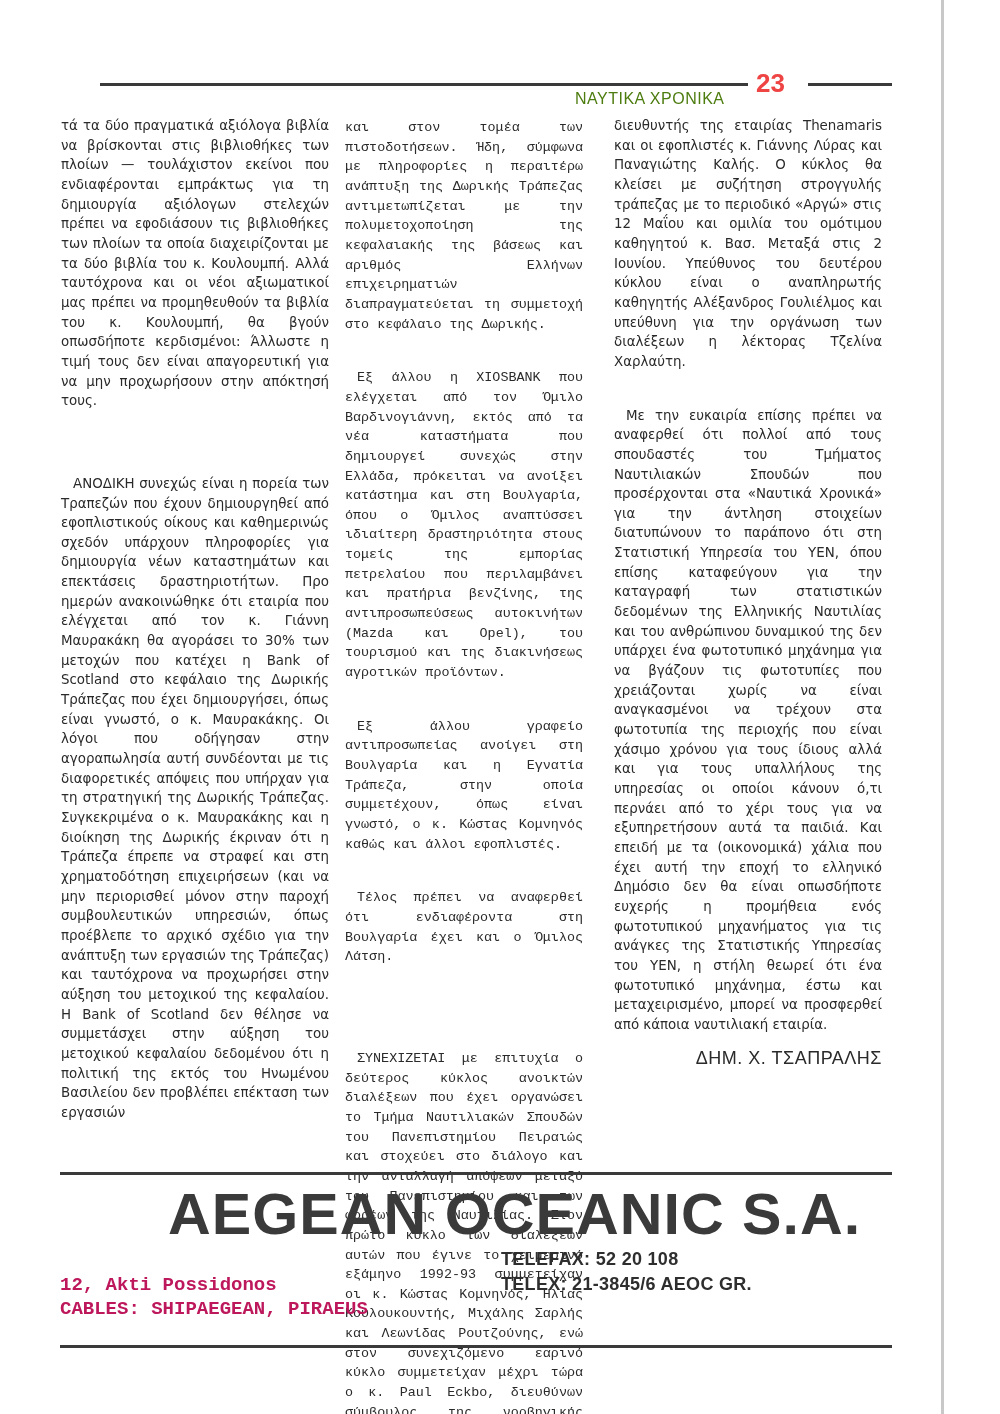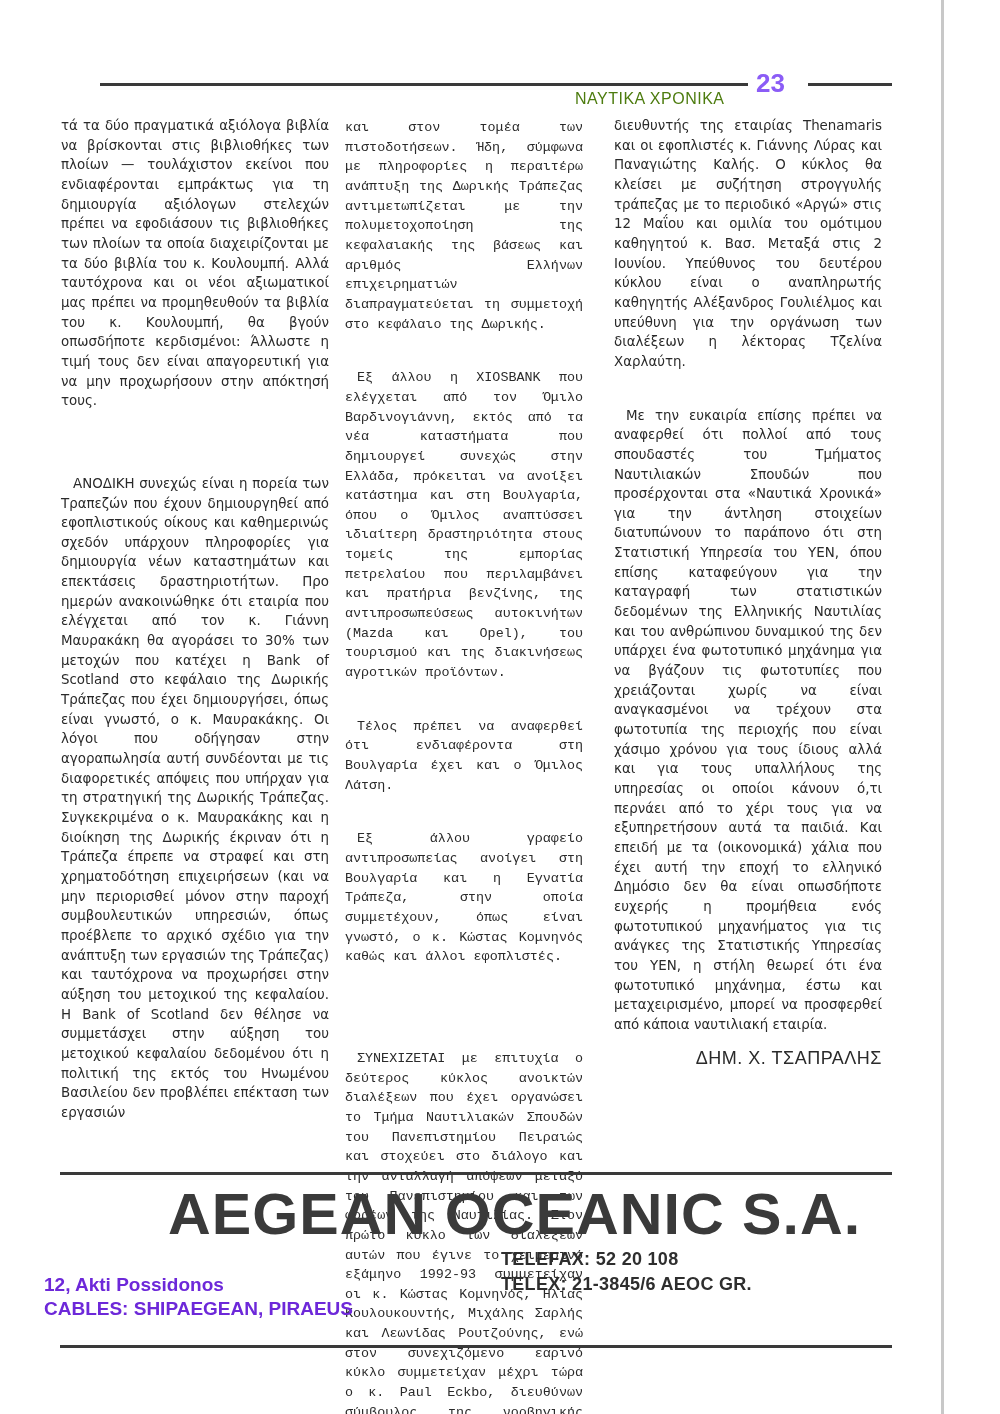--- a/index.html
+++ b/index.html
@@ -1,35 +1,35 @@
 <!DOCTYPE html>
 <html><head>
 <meta charset="utf-8">
 <style>
   html, body { margin: 0; padding: 0; background: #ffffff; }
   body { width: 1000px; height: 1414px; position: relative; overflow: hidden; font-family: "DejaVu Sans", sans-serif; color: #2a2a2a; }
   .page-edge { position: absolute; left: 941px; top: 0; width: 3px; height: 1414px; background: #c8c8c8; }
   .hdr-rule-left { position: absolute; left: 100px; top: 83px; width: 648px; height: 3px; background: #3a3a3a; }
   .hdr-rule-right { position: absolute; left: 808px; top: 83px; width: 84px; height: 3px; background: #3a3a3a; }
   .hdr-title { position: absolute; left: 575px; top: 90px; font-family: "Liberation Sans", sans-serif; font-size: 16px; letter-spacing: 0.5px; color: #4d7c0f; }
-  .hdr-page { position: absolute; left: 756px; top: 68px; font-family: "Liberation Sans", sans-serif; font-weight: bold; font-size: 26px; color: #8b5cf6; }
+  .hdr-page { position: absolute; left: 756px; top: 68px; font-family: "Liberation Sans", sans-serif; font-weight: bold; font-size: 26px; color: #ef4444; }
 
   .col { position: absolute; top: 116px; font-size: 13.4px; line-height: 19.65px; text-align: justify; color: #2a2a2a; }
   .col1 { left: 61px; width: 268px; }
   .col2 { left: 345px; width: 238px; top: 118px; font-family: Liberation Mono, monospace; }
   .col3 { left: 614px; width: 268px; }
   .col p { margin: 0; text-indent: 0; }
   .col p.ind { text-indent: 12px; margin-top: 34px; }
   .gap { height: 29px; }
   .gap2 { height: 48px; }
   .signature { text-align: right; font-family: "Liberation Sans", sans-serif; font-weight: normal; font-size: 18px; margin-top: 14px; letter-spacing: 0.5px; }
 
   .mid-rule-top { position: absolute; left: 60px; top: 1172px; width: 832px; height: 3px; background: #3a3a3a; }
   .ad-name { position: absolute; left: 168px; top: 1180px; font-family: "Liberation Sans", sans-serif; font-weight: bold; font-size: 58px; color: #3a3a3a; letter-spacing: 1px; transform: scaleX(1.02); transform-origin: left; }
-  .ad-left { position: absolute; left: 44px; top: 1273px; font-family: Liberation Sans, sans-serif; font-weight: bold; font-size: 19px; line-height: 24px; color: #6d28d9; }
+  .ad-left { position: absolute; left: 60px; top: 1273px; font-family: Liberation Mono, monospace; font-weight: bold; font-size: 19px; line-height: 24px; color: #be185d; }
   .ad-right { position: absolute; left: 501px; top: 1247px; font-family: "Liberation Sans", sans-serif; font-weight: bold; font-size: 18px; line-height: 25px; color: #2e2e2e; letter-spacing: 0.3px; }
   .bottom-rule { position: absolute; left: 60px; top: 1345px; width: 832px; height: 3px; background: #3a3a3a; }
 </style>
 </head>
 <body>
 
 <div class="page-edge"></div>
 
 <div>
   <div class="hdr-rule-left"></div>
@@ -40,22 +40,22 @@
 
 <div class="col col1">
   <p>τά τα δύο πραγματικά αξιόλογα βιβλία να βρίσκονται στις βιβλιοθήκες των πλοίων — τουλάχιστον εκείνοι που ενδιαφέρονται εμπράκτως για τη δημιουργία αξιόλογων στελεχών πρέπει να εφοδιάσουν τις βιβλιοθήκες των πλοίων τα οποία διαχειρίζονται με τα δύο βιβλία του κ. Κουλουμπή. Αλλά ταυτόχρονα και οι νέοι αξιωματικοί μας πρέπει να προμηθευθούν τα βιβλία του κ. Κουλουμπή, θα βγούν οπωσδήποτε κερδισμένοι: Άλλωστε η τιμή τους δεν είναι απαγορευτική για να μην προχωρήσουν στην απόκτησή τους.</p>
   <div class="gap"></div>
   <p class="ind">ΑΝΟΔΙΚΗ συνεχώς είναι η πορεία των Τραπεζών που έχουν δημιουργηθεί από εφοπλιστικούς οίκους και καθημερινώς σχεδόν υπάρχουν πληροφορίες για δημιουργία νέων καταστημάτων και επεκτάσεις δραστηριοτήτων. Προ ημερών ανακοινώθηκε ότι εταιρία που ελέγχεται από τον κ. Γιάννη Μαυρακάκη θα αγοράσει το 30% των μετοχών που κατέχει η Bank of Scotland στο κεφάλαιο της Δωρικής Τράπεζας που έχει δημιουργήσει, όπως είναι γνωστό, ο κ. Μαυρακάκης. Οι λόγοι που οδήγησαν στην αγοραπωλησία αυτή συνδέονται με τις διαφορετικές απόψεις που υπήρχαν για τη στρατηγική της Δωρικής Τράπεζας. Συγκεκριμένα ο κ. Μαυρακάκης και η διοίκηση της Δωρικής έκριναν ότι η Τράπεζα έπρεπε να στραφεί και στη χρηματοδότηση επιχειρήσεων (και να μην περιορισθεί μόνον στην παροχή συμβουλευτικών υπηρεσιών, όπως προέβλεπε το αρχικό σχέδιο για την ανάπτυξη των εργασιών της Τράπεζας) και ταυτόχρονα να προχωρήσει στην αύξηση του μετοχικού της κεφαλαίου. Η Bank of Scotland δεν θέλησε να συμμετάσχει στην αύξηση του μετοχικού κεφαλαίου δεδομένου ότι η πολιτική της εκτός του Ηνωμένου Βασιλείου δεν προβλέπει επέκταση των εργασιών</p>
 </div>
 
 <div class="col col2">
   <p>και στον τομέα των πιστοδοτήσεων. Ήδη, σύμφωνα με πληροφορίες η περαιτέρω ανάπτυξη της Δωρικής Τράπεζας αντιμετωπίζεται με την πολυμετοχοποίηση της κεφαλαιακής της βάσεως και αριθμός Ελλήνων επιχειρηματιών διαπραγματεύεται τη συμμετοχή στο κεφάλαιο της Δωρικής.</p>
   <p class="ind">Εξ άλλου η XIOSBANK που ελέγχεται από τον Όμιλο Βαρδινογιάννη, εκτός από τα νέα καταστήματα που δημιουργεί συνεχώς στην Ελλάδα, πρόκειται να ανοίξει κατάστημα και στη Βουλγαρία, όπου ο Όμιλος αναπτύσσει ιδιαίτερη δραστηριότητα στους τομείς της εμπορίας πετρελαίου που περιλαμβάνει και πρατήρια βενζίνης, της αντιπροσωπεύσεως αυτοκινήτων (Mazda και Opel), του τουρισμού και της διακινήσεως αγροτικών προϊόντων.</p>
+  <p class="ind">Εξ άλλου γραφείο αντιπροσωπείας ανοίγει στη Βουλγαρία και η Εγνατία Τράπεζα, στην οποία συμμετέχουν, όπως είναι γνωστό, ο κ. Κώστας Κομνηνός καθώς και άλλοι εφοπλιστές.</p>
   <p class="ind">Τέλος πρέπει να αναφερθεί ότι ενδιαφέροντα στη Βουλγαρία έχει και ο Όμιλος Λάτση.</p>
-  <p class="ind">Εξ άλλου γραφείο αντιπροσωπείας ανοίγει στη Βουλγαρία και η Εγνατία Τράπεζα, στην οποία συμμετέχουν, όπως είναι γνωστό, ο κ. Κώστας Κομνηνός καθώς και άλλοι εφοπλιστές.</p>
   <div class="gap2"></div>
   <p class="ind">ΣΥΝΕΧΙΖΕΤΑΙ με επιτυχία ο δεύτερος κύκλος ανοικτών διαλέξεων που έχει οργανώσει το Τμήμα Ναυτιλιακών Σπουδών του Πανεπιστημίου Πειραιώς και στοχεύει στο διάλογο και την ανταλλαγή απόψεων μεταξύ του Πανεπιστημίου και των φορέων της Ναυτιλίας. Στον πρώτο κύκλο των διαλέξεων αυτών που έγινε το χειμερινό εξάμηνο 1992-93 συμμετείχαν οι κ. Κώστας Κομνηνός, Ηλίας Κουλουκουντής, Μιχάλης Σαρλής και Λεωνίδας Ρουτζούνης, ενώ στον συνεχιζόμενο εαρινό κύκλο συμμετείχαν μέχρι τώρα ο κ. Paul Eckbo, διευθύνων σύμβουλος της νορβηγικής εταιρίας Marsoft International, ο κ. Εμμ. Βορδώνης, αναπληρωτής</p>
 </div>
 
 <div class="col col3">
   <p>διευθυντής της εταιρίας Thenamaris και οι εφοπλιστές κ. Γιάννης Λύρας και Παναγιώτης Καλής. Ο κύκλος θα κλείσει με συζήτηση στρογγυλής τράπεζας με το περιοδικό «Αργώ» στις 12 Μαΐου και ομιλία του ομότιμου καθηγητού κ. Βασ. Μεταξά στις 2 Ιουνίου. Υπεύθυνος του δευτέρου κύκλου είναι ο αναπληρωτής καθηγητής Αλέξανδρος Γουλιέλμος και υπεύθυνη για την οργάνωση των διαλέξεων η λέκτορας Τζελίνα Χαρλαύτη.</p>
   <p class="ind">Με την ευκαιρία επίσης πρέπει να αναφερθεί ότι πολλοί από τους σπουδαστές του Τμήματος Ναυτιλιακών Σπουδών που προσέρχονται στα «Ναυτικά Χρονικά» για την άντληση στοιχείων διατυπώνουν το παράπονο ότι στη Στατιστική Υπηρεσία του ΥΕΝ, όπου επίσης καταφεύγουν για την καταγραφή των στατιστικών δεδομένων της Ελληνικής Ναυτιλίας και του ανθρώπινου δυναμικού της δεν υπάρχει ένα φωτοτυπικό μηχάνημα για να βγάζουν τις φωτοτυπίες που χρειάζονται χωρίς να είναι αναγκασμένοι να τρέχουν στα φωτοτυπία της περιοχής που είναι χάσιμο χρόνου για τους ίδιους αλλά και για τους υπαλλήλους της υπηρεσίας οι οποίοι κάνουν ό,τι περνάει από το χέρι τους για να εξυπηρετήσουν αυτά τα παιδιά. Και επειδή με τα (οικονομικά) χάλια που έχει αυτή την εποχή το ελληνικό Δημόσιο δεν θα είναι οπωσδήποτε ευχερής η προμήθεια ενός φωτοτυπικού μηχανήματος για τις ανάγκες της Στατιστικής Υπηρεσίας του ΥΕΝ, η στήλη θεωρεί ότι ένα φωτοτυπικό μηχάνημα, έστω και μεταχειρισμένο, μπορεί να προσφερθεί από κάποια ναυτιλιακή εταιρία.</p>
   <div class="signature">ΔΗΜ. Χ. ΤΣΑΠΡΑΛΗΣ</div>
 </div>
 

